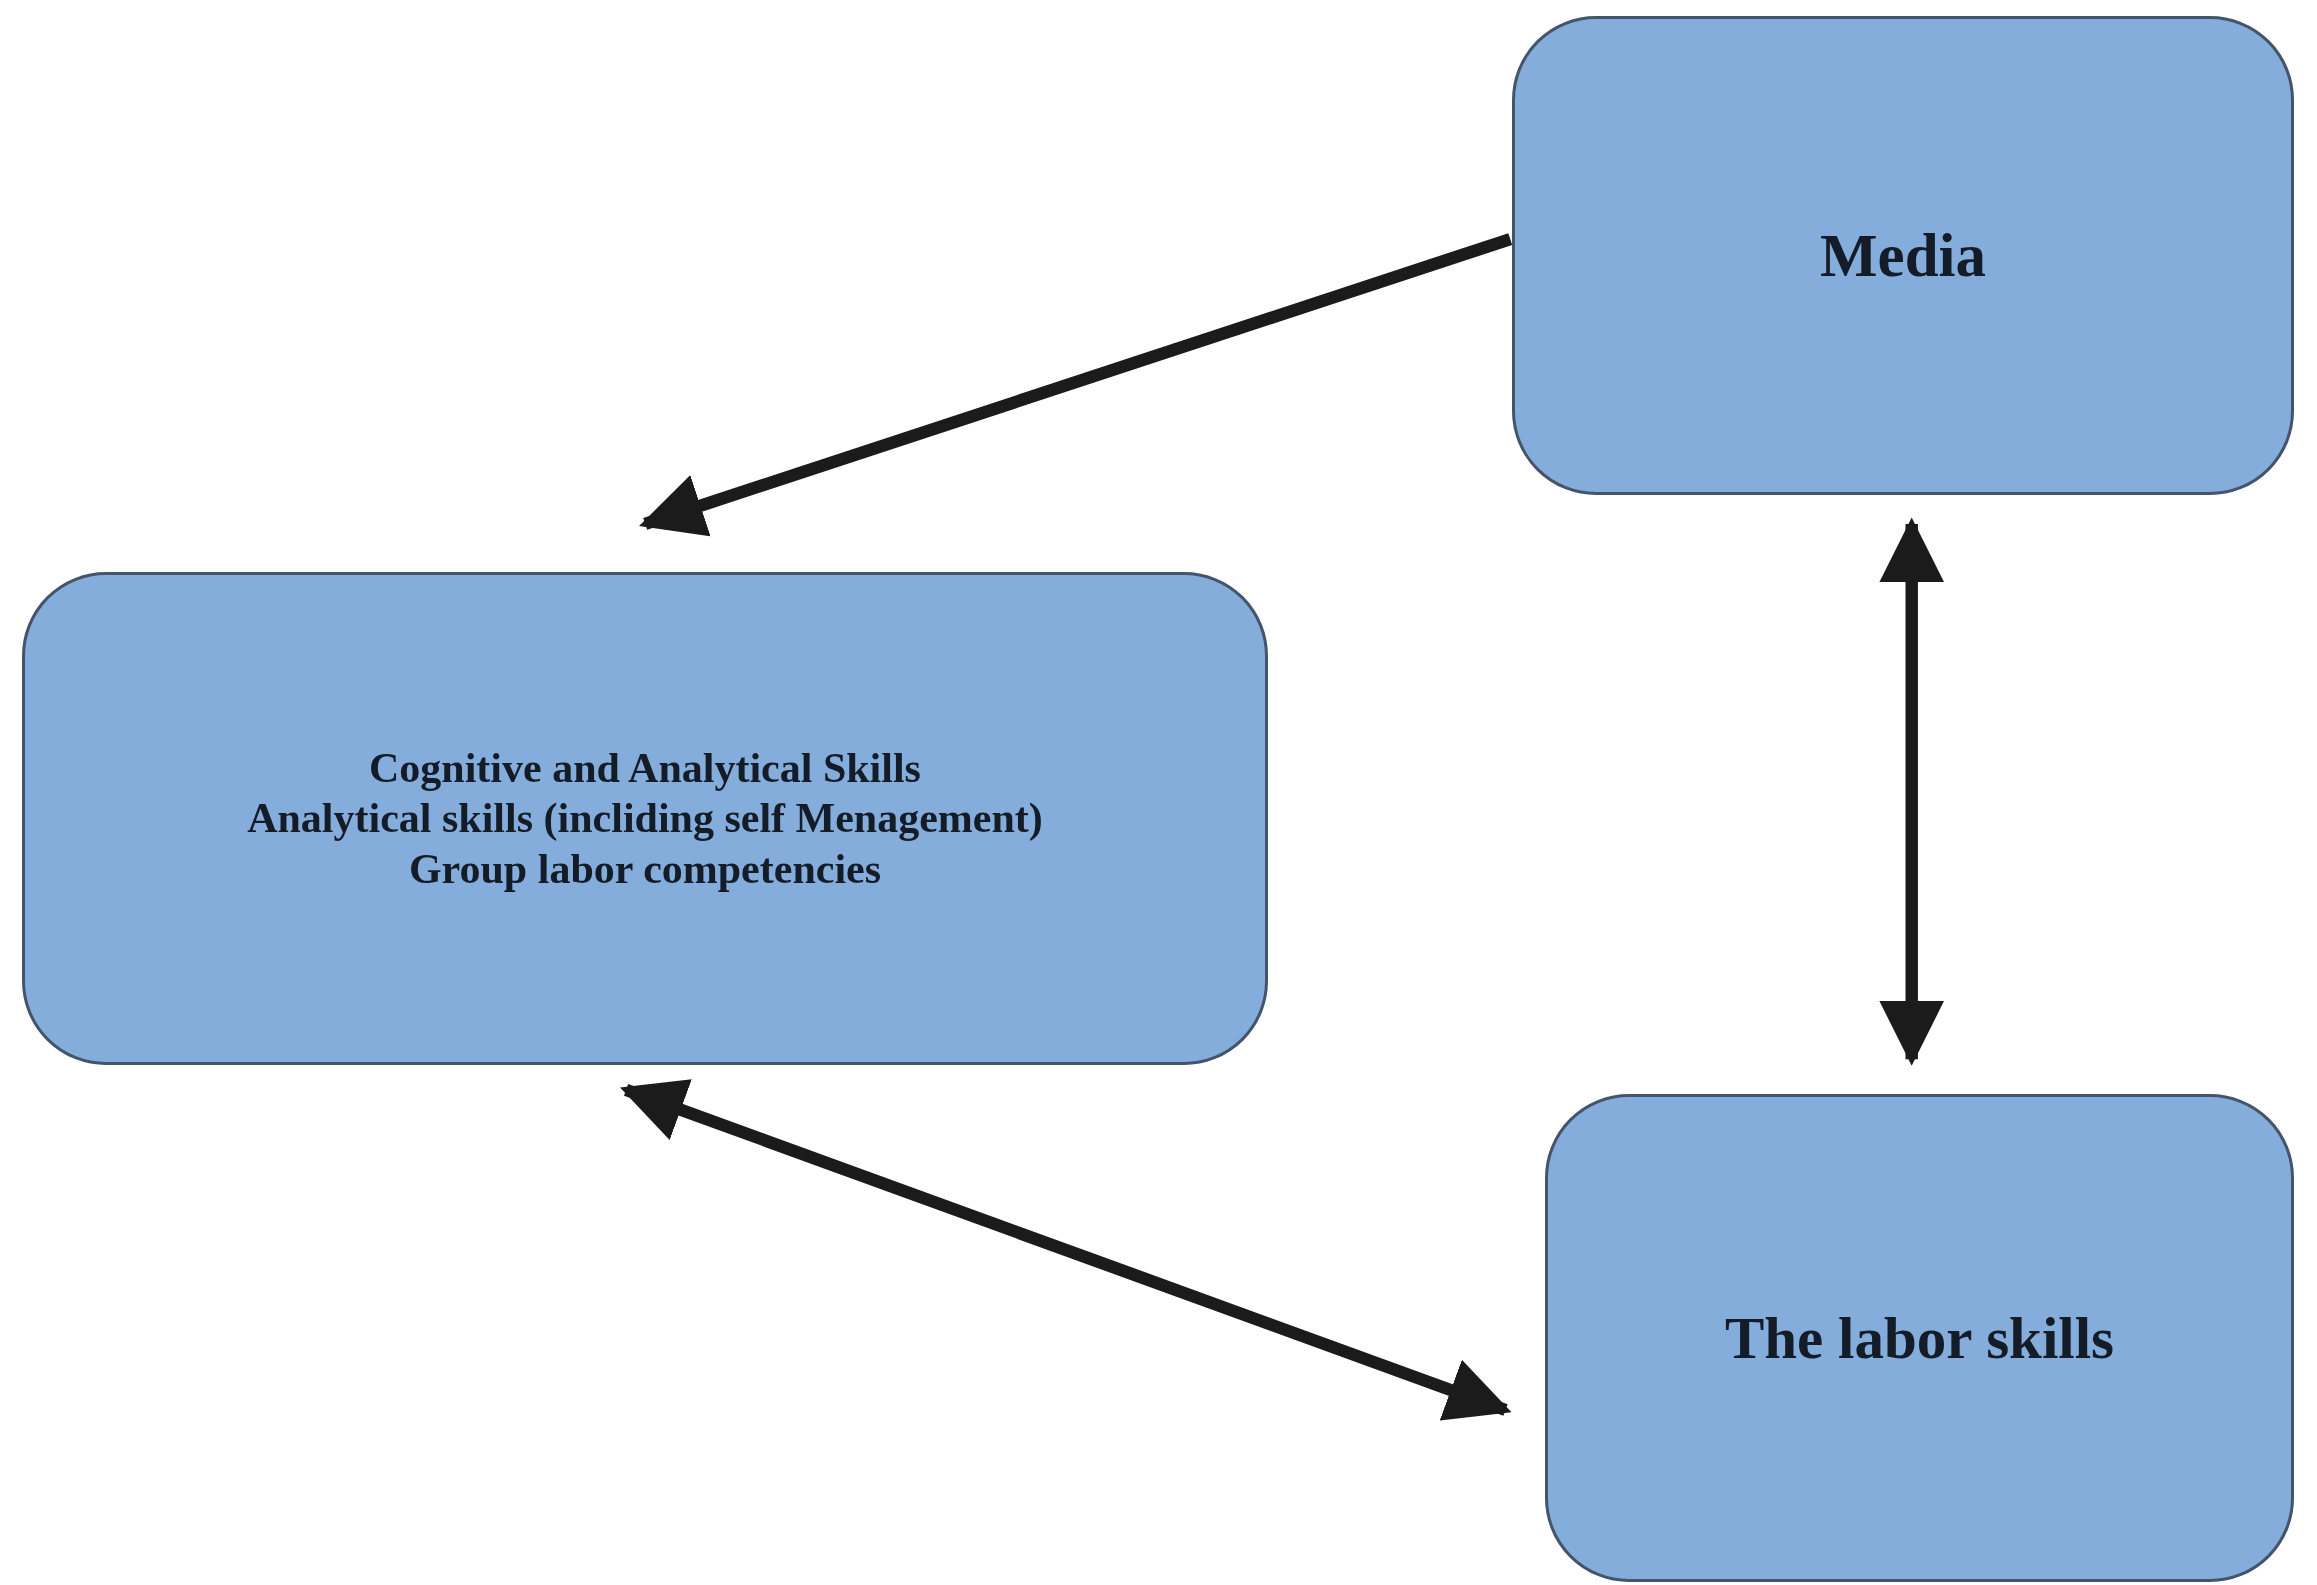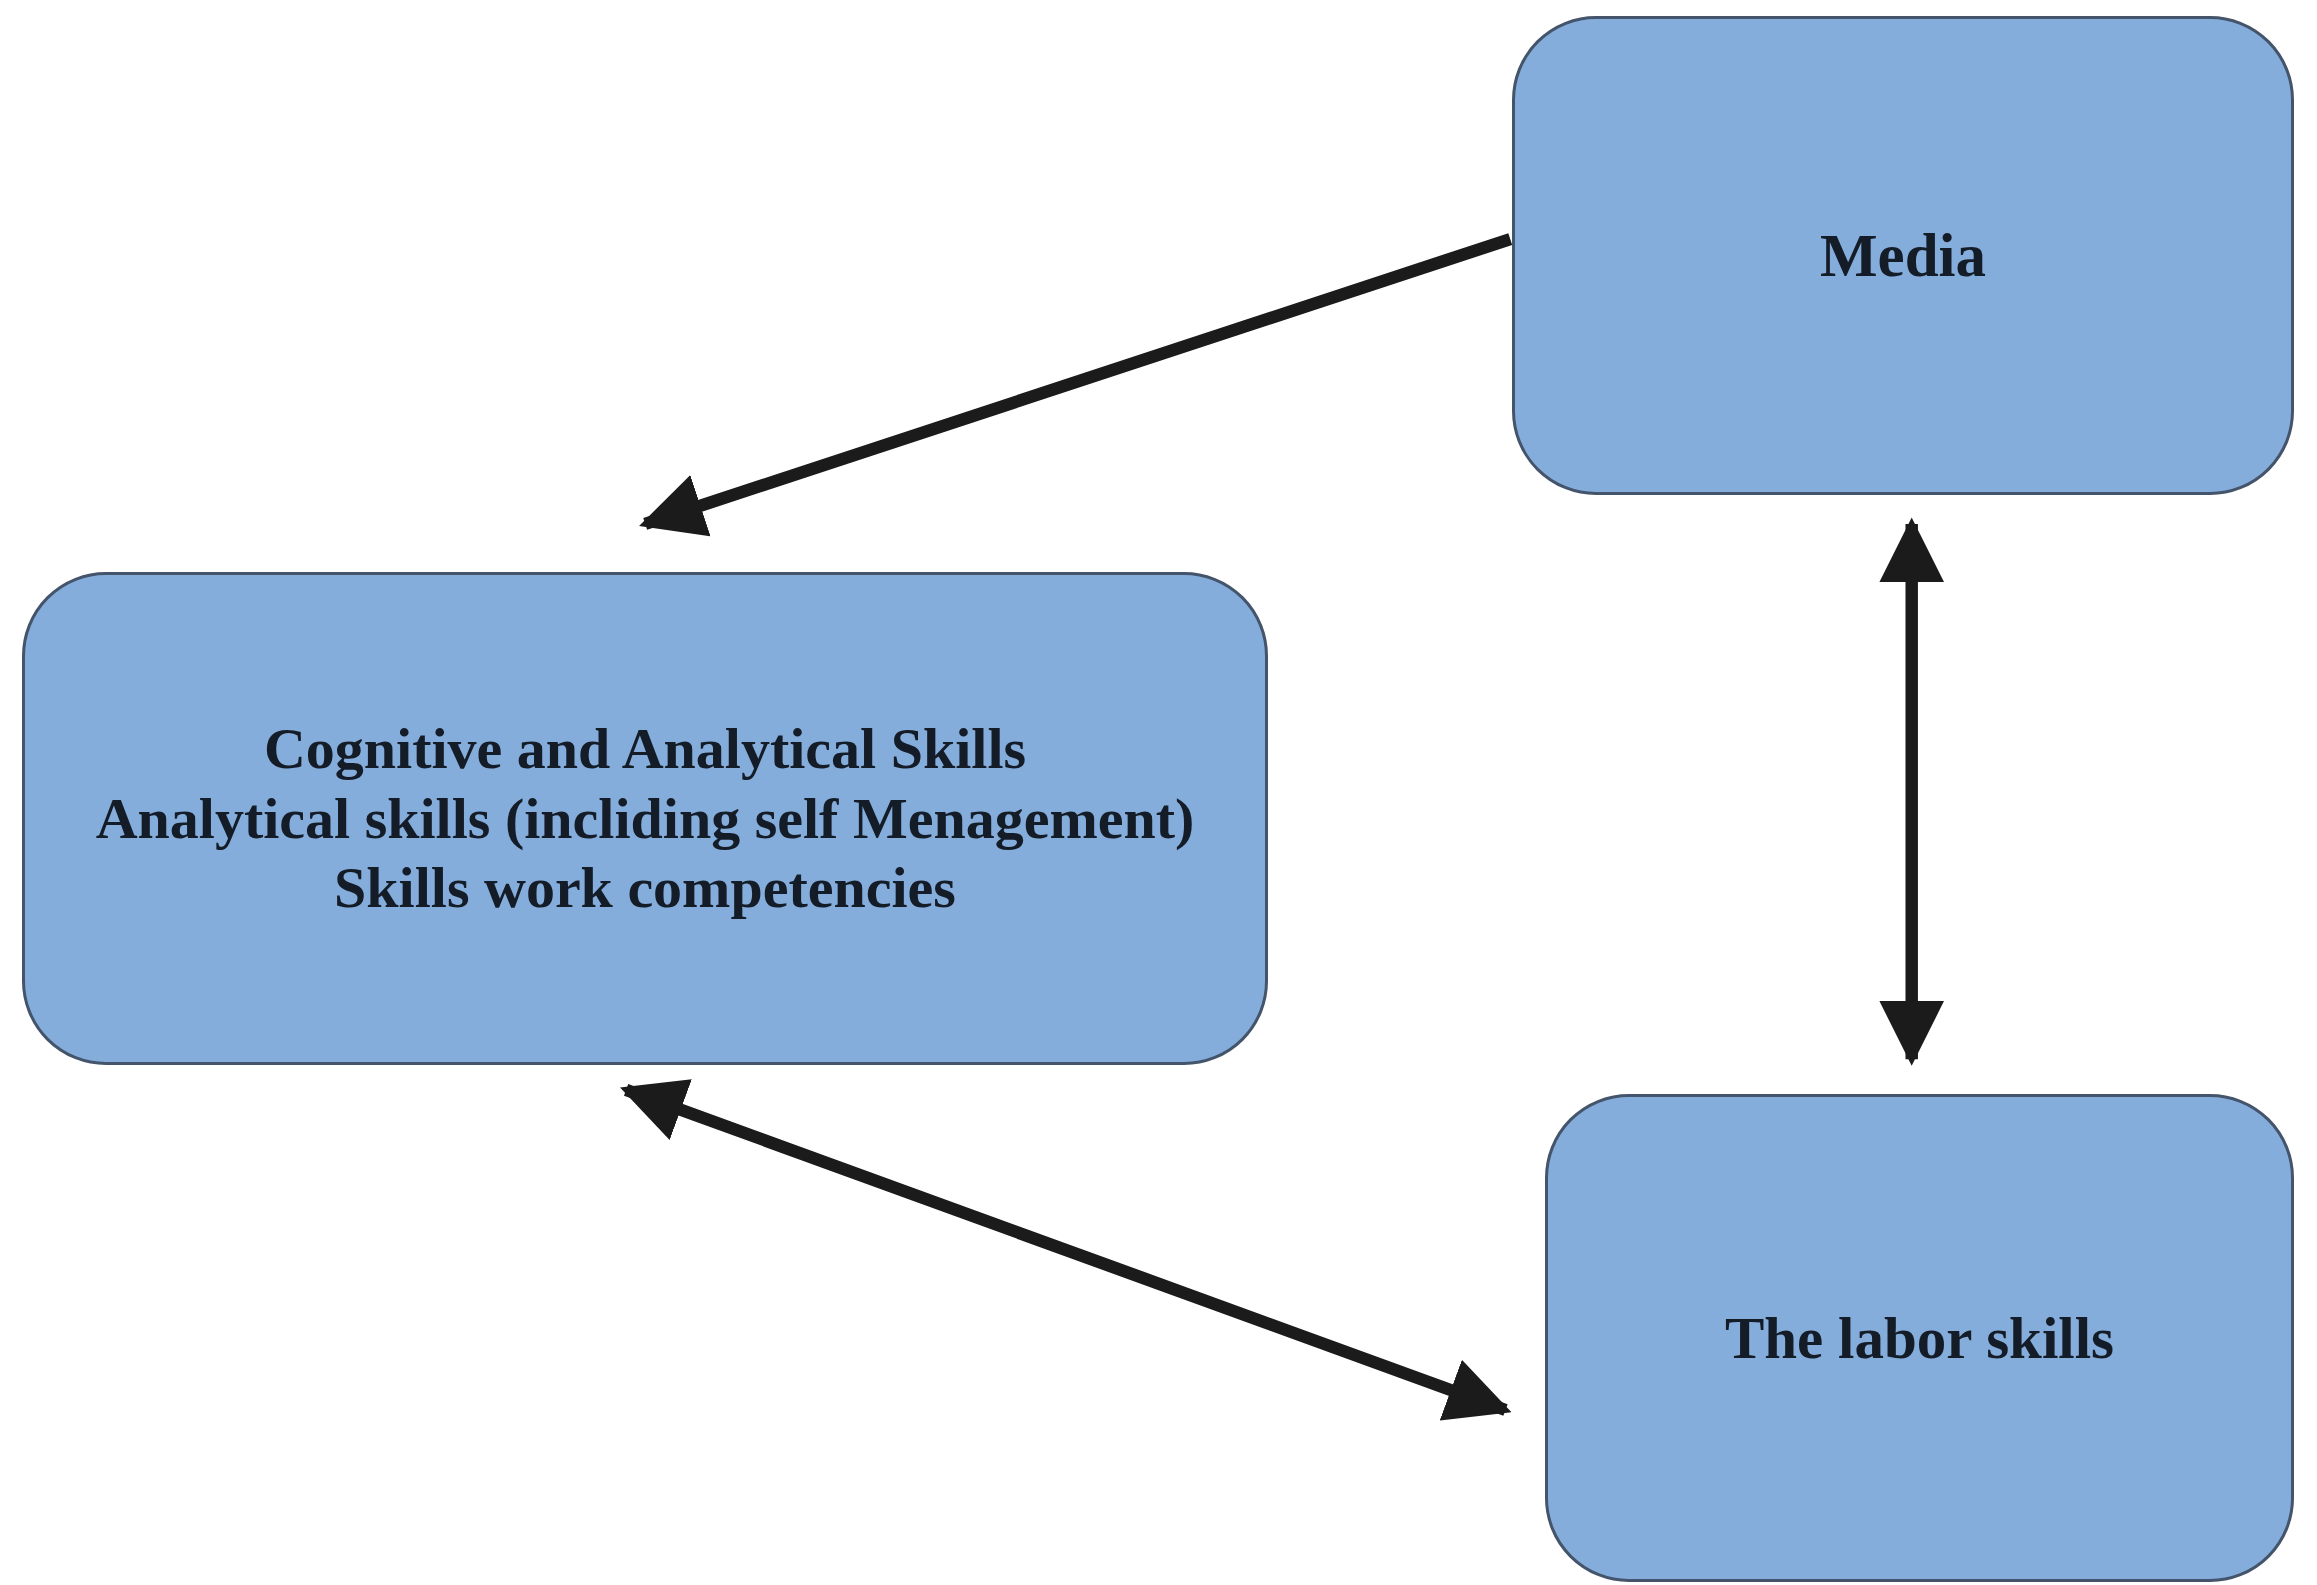--- a/index.html
+++ b/index.html
@@ -28,21 +28,21 @@
     border-radius:84px;
     display:flex;
     flex-direction:column;
     align-items:center;
     justify-content:center;
     text-align:center;
     color:var(--text-color);
     font-weight:bold;
   }
   .node-media{left:1512px;top:16.3px;width:782px;height:479px;font-size:61px;}
-  .node-skills{left:22px;top:572px;width:1246px;height:493px;font-size:58px;line-height:1.2;padding:0 19px;}
+  .node-skills{left:22px;top:572px;width:1246px;height:493px;font-size:42px;line-height:1.2;padding:0 19px;}
   .node-labor{left:1545px;top:1094px;width:749px;height:488px;font-size:59px;}
   .skills-line{white-space:nowrap;}
 </style>
 </head>
 <body>
 
 <div class="stage">
 
   <svg class="arrows" viewBox="0 0 2424 1659" xmlns="http://www.w3.org/2000/svg">
     <defs>
@@ -55,21 +55,21 @@
     <path d="M655 1140 L1575 1475" marker-start="url(#ah)" marker-end="url(#ah)"></path>
   </svg>
 
   <div class="node node-media">
     <span>Media</span>
   </div>
 
   <div class="node node-skills">
     <div class="skills-line">Cognitive and Analytical Skills</div>
     <div class="skills-line">Analytical skills (incliding self Menagement)</div>
-    <div class="skills-line">Skills work competencies</div>
+    <div class="skills-line">Group labor competencies</div>
   </div>
 
   <div class="node node-labor">
     <span>The labor skills</span>
   </div>
 
 </div>
 
 
 </body></html>

